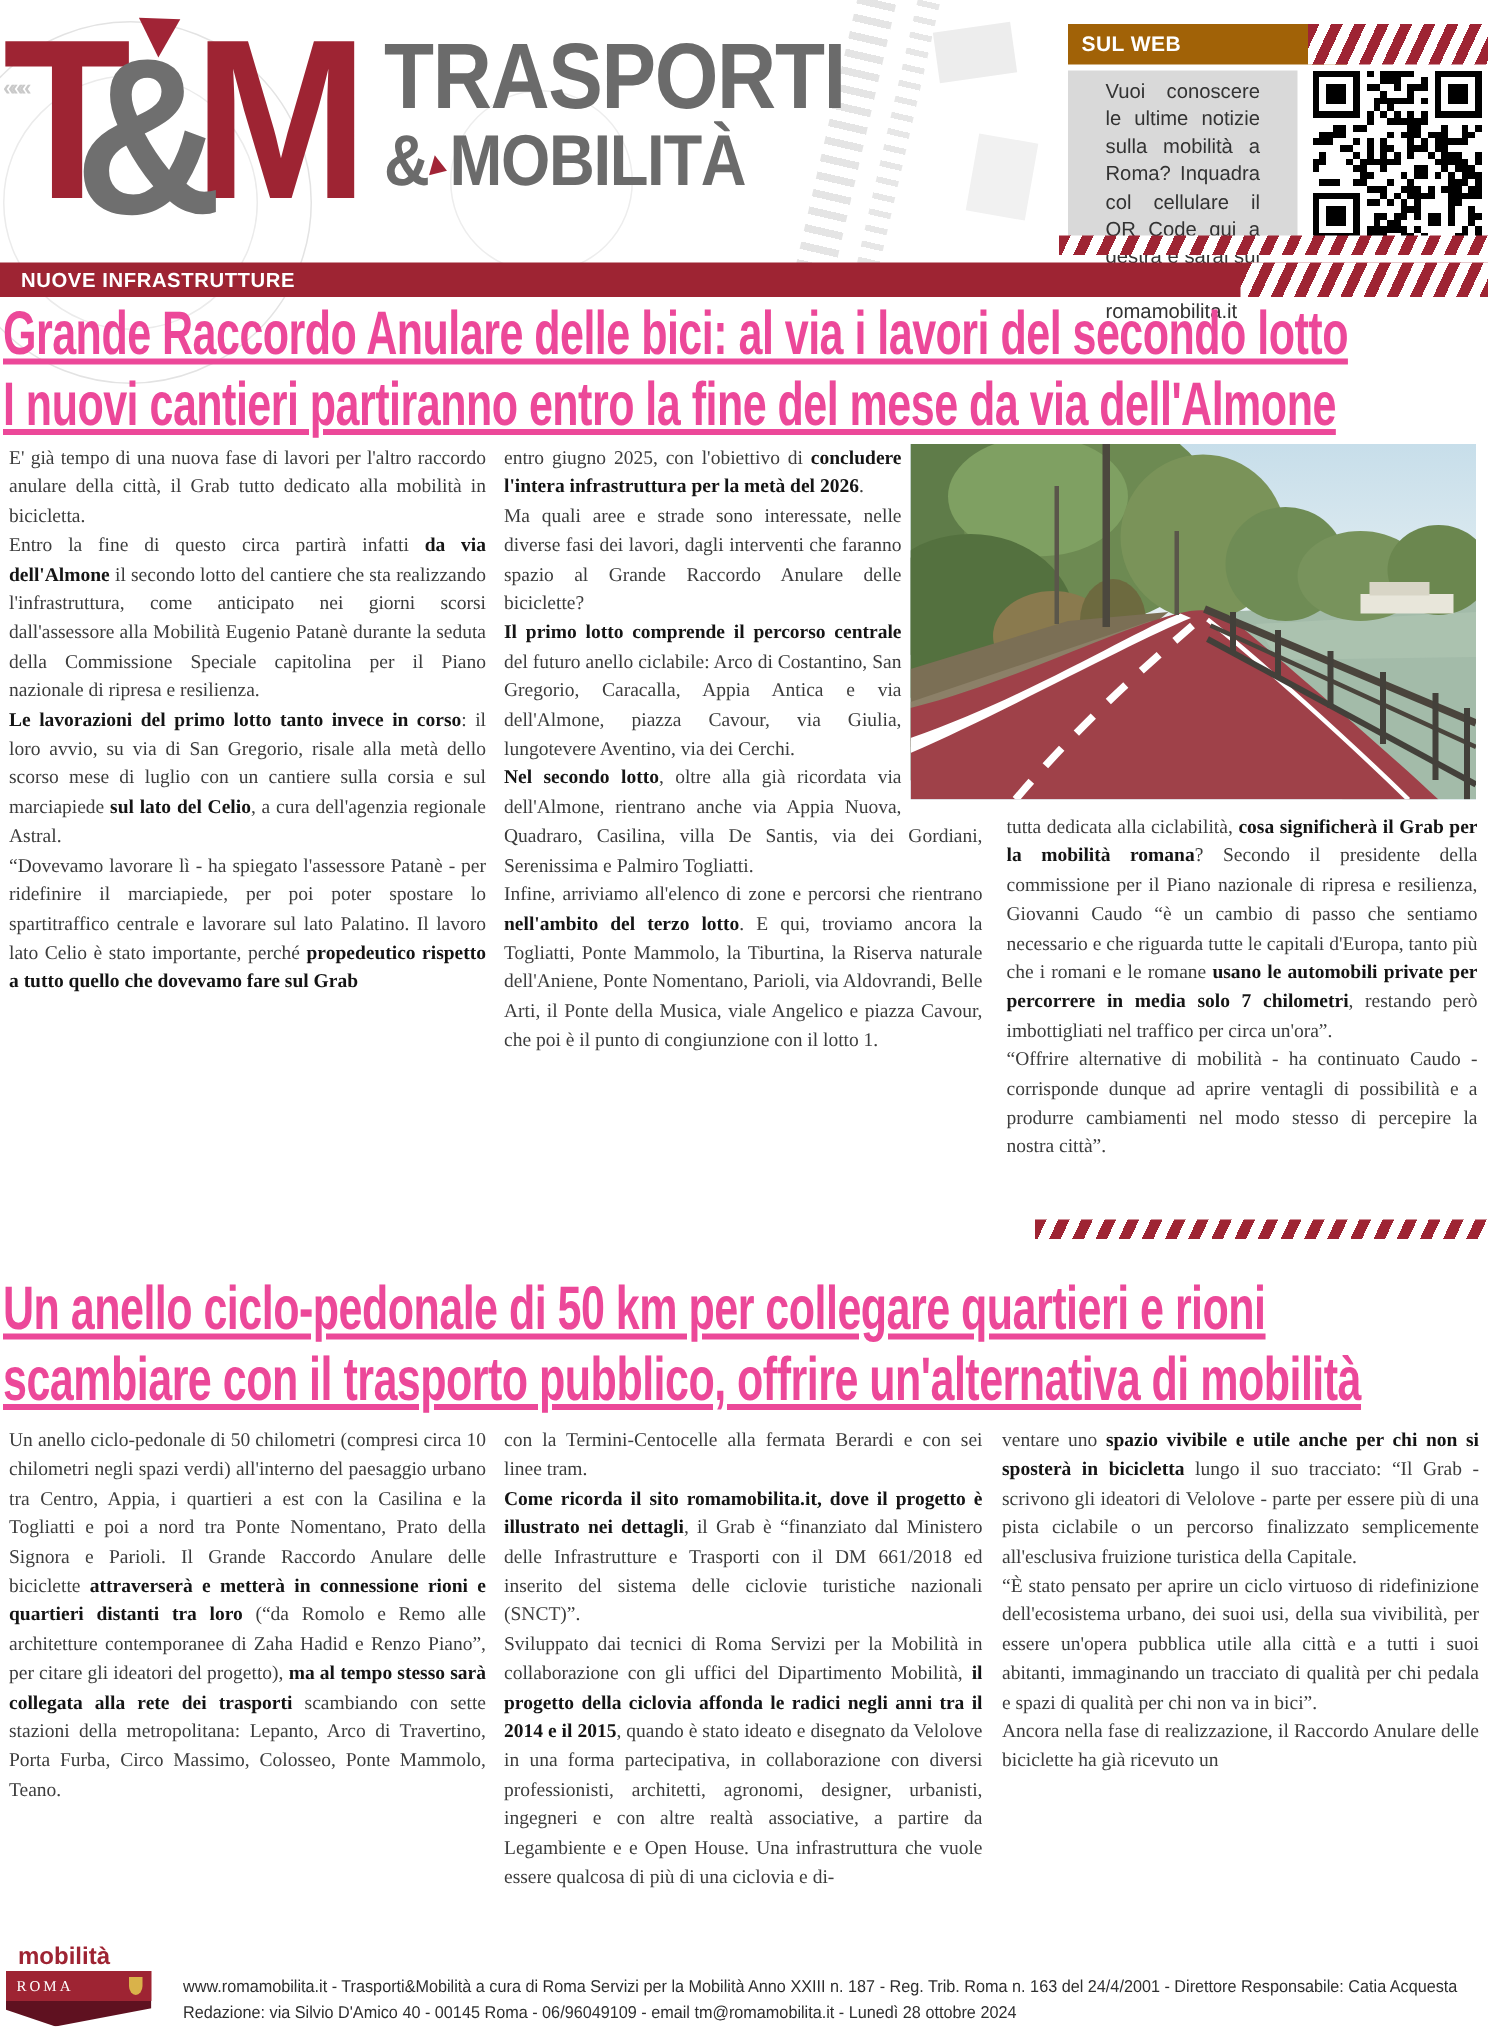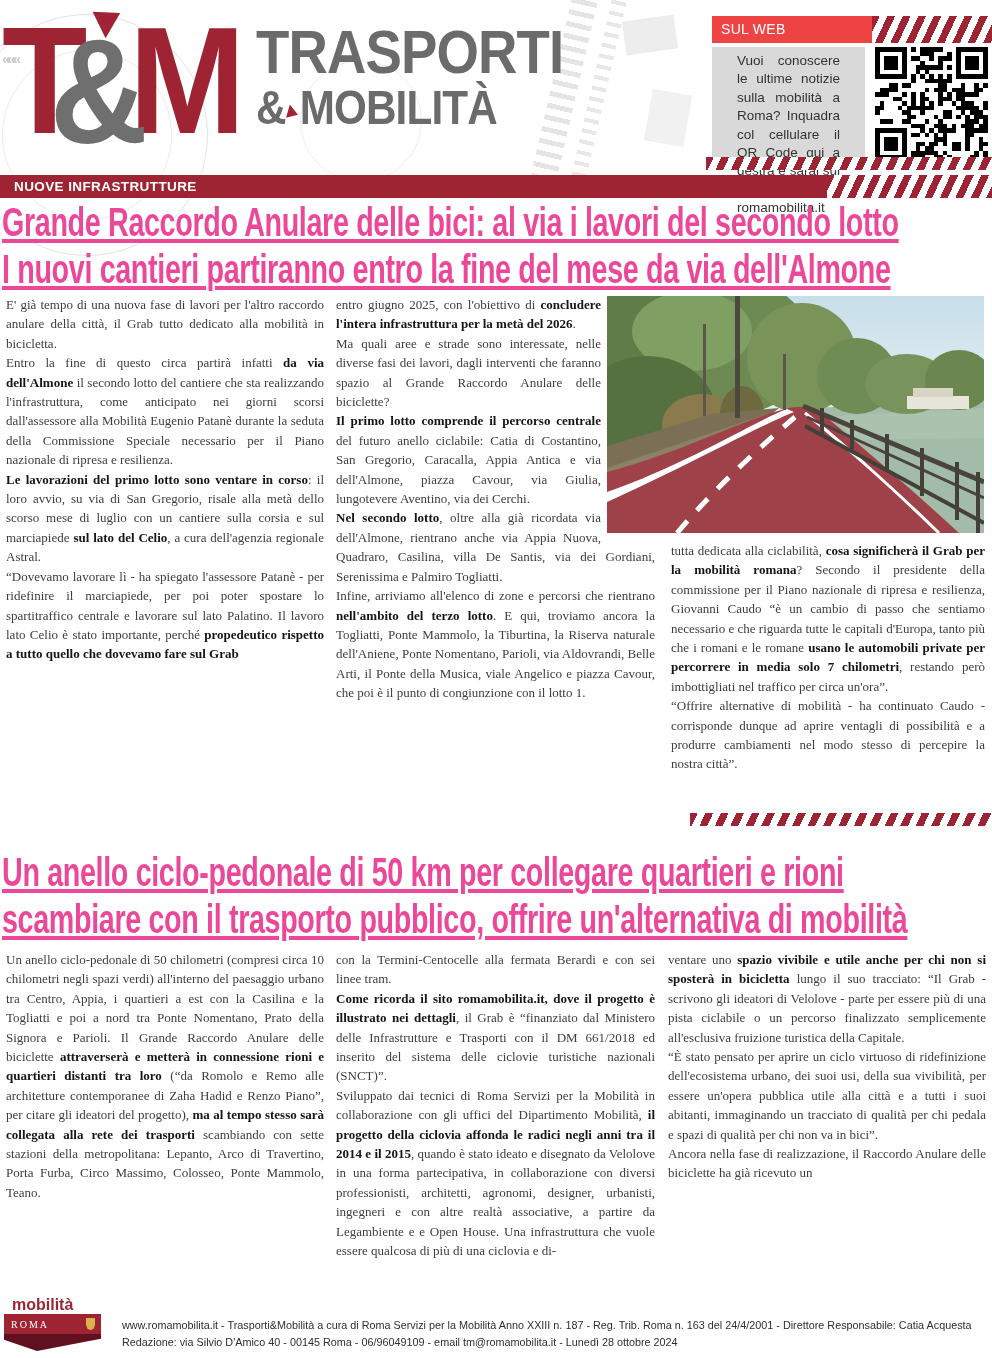--- a/index.html
+++ b/index.html
@@ -30,22 +30,22 @@
       border-left:26px solid #a12436;border-top:15px solid transparent;border-bottom:15px solid transparent;
       transform:rotate(-28deg);}
   .mast-title{left:256px;top:22px;color:#6b6b6b;font-weight:bold;transform:scaleX(0.88);transform-origin:left top;}
   .mt1{font-size:62px;line-height:60px;letter-spacing:-1px;white-space:nowrap;}
   .mt2{font-size:48px;line-height:52px;letter-spacing:-1px;white-space:nowrap;}
   .mini-arrow{display:inline-block;width:0;height:0;border-left:12px solid #a12436;
       border-top:7px solid transparent;border-bottom:7px solid transparent;margin:0 2px 4px 2px;
       transform:rotate(18deg);}
 
   
-  .sulweb-bar{left:712px;top:16px;width:186px;height:27px;background:#ef4444;color:#fff;
-      font-weight:normal;font-size:14px;line-height:27px;padding-left:9px;box-sizing:border-box;letter-spacing:.3px;}
+  .sulweb-bar{left:712px;top:16px;width:186px;height:27px;background:#a16207;color:#fff;
+      font-weight:bold;font-size:14px;line-height:27px;padding-left:9px;box-sizing:border-box;letter-spacing:.3px;}
   .stripes{background:repeating-linear-gradient(115deg,#9e2433 0 7px,#fff 7px 14px);}
   .sulweb-stripes{left:872px;top:16px;width:120px;height:27px;}
   .sulweb-box{left:712px;top:47px;width:153px;height:113px;background:#d9d9d9;box-sizing:border-box;
       padding:5px 25px;font-size:13.5px;line-height:18.4px;color:#333;text-align:justify;}
   .qr{left:873px;top:47px;width:117px;height:113px;background:#fff;}
   .stripes-row1{left:706px;top:157px;width:286px;height:13px;}
   .stripes-row2{left:690px;top:813px;width:302px;height:13px;}
 
   
   .banner{left:0;width:992px;height:23px;background:#9e2433;}
@@ -434,30 +434,30 @@
     <span class="kicker">NUOVE INFRASTRUTTURE</span>
     <div class="endstripes"></div>
   </div>
   <div class="abs headline headline1">
     <div class="hl">Grande Raccordo Anulare delle bici: al via i lavori del secondo lotto</div>
     <div class="hl">I nuovi cantieri partiranno entro la fine del mese da via dell'Almone</div>
   </div>
 
   <div class="abs bodytext a1c1">
       <p><span>E' già tempo di una nuova fase di lavori per l'altro raccordo anulare della città, il Grab tutto dedicato alla mobilità in bicicletta.</span></p>
-      <p><span>Entro la fine di questo circa partirà infatti </span><span class="b">da via dell'Almone</span><span> il secondo lotto del cantiere che sta realizzando l'infrastruttura, come anticipato nei giorni scorsi dall'assessore alla Mobilità Eugenio Patanè durante la seduta della Commissione Speciale necessario per il Piano nazionale di ripresa e resilienza.</span></p>
-      <p><span class="b">Le lavorazioni del primo lotto sono ventare in corso</span><span>: il loro avvio, su via di San Gregorio, risale alla metà dello scorso mese di luglio con un cantiere sulla corsia e sul marciapiede </span><span class="b">sul lato del Celio</span><span>, a cura dell'agenzia regionale Astral.</span></p>
+      <p><span>Entro la fine di questo circa partirà infatti </span><span class="b">da via dell'Almone</span><span> il secondo lotto del cantiere che sta realizzando l'infrastruttura, come anticipato nei giorni scorsi dall'assessore alla Mobilità Eugenio Patanè durante la seduta della Commissione Speciale capitolina per il Piano nazionale di ripresa e resilienza.</span></p>
+      <p><span class="b">Le lavorazioni del primo lotto tanto invece in corso</span><span>: il loro avvio, su via di San Gregorio, risale alla metà dello scorso mese di luglio con un cantiere sulla corsia e sul marciapiede </span><span class="b">sul lato del Celio</span><span>, a cura dell'agenzia regionale Astral.</span></p>
       <p><span>“Dovevamo lavorare lì - ha spiegato l'assessore Patanè - per ridefinire il marciapiede, per poi poter spostare lo spartitraffico centrale e lavorare sul lato Palatino. Il lavoro lato Celio è stato importante, perché </span><span class="b">propedeutico rispetto a tutto quello che dovevamo fare sul Grab</span></p>
     </div>
   <div class="abs bodytext a1c2">
     <div class="ph-spacer"></div>
     <div>
         <p><span>entro giugno 2025, con l'obiettivo di </span><span class="b">concludere l'intera infrastruttura per la metà del 2026</span><span>.</span></p>
         <p><span>Ma quali aree e strade sono interessate, nelle diverse fasi dei lavori, dagli interventi che faranno spazio al Grande Raccordo Anulare delle biciclette?</span></p>
-        <p><span class="b">Il primo lotto comprende il percorso centrale</span><span> del futuro anello ciclabile: Catia di Costantino, San Gregorio, Caracalla, Appia Antica e via dell'Almone, piazza Cavour, via Giulia, lungotevere Aventino, via dei Cerchi.</span></p>
+        <p><span class="b">Il primo lotto comprende il percorso centrale</span><span> del futuro anello ciclabile: Arco di Costantino, San Gregorio, Caracalla, Appia Antica e via dell'Almone, piazza Cavour, via Giulia, lungotevere Aventino, via dei Cerchi.</span></p>
         <p><span class="b">Nel secondo lotto</span><span>, oltre alla già ricordata via dell'Almone, rientrano anche via Appia Nuova, Quadraro, Casilina, villa De Santis, via dei Gordiani, Serenissima e Palmiro Togliatti.</span></p>
         <p><span>Infine, arriviamo all'elenco di zone e percorsi che rientrano </span><span class="b">nell'ambito del terzo lotto</span><span>. E qui, troviamo ancora la Togliatti, Ponte Mammolo, la Tiburtina, la Riserva naturale dell'Aniene, Ponte Nomentano, Parioli, via Aldovrandi, Belle Arti, il Ponte della Musica, viale Angelico e piazza Cavour, che poi è il punto di congiunzione con il lotto 1.</span></p>
       </div>
   </div>
   <div class="abs bodytext a1c3">
       <p><span>tutta dedicata alla ciclabilità, </span><span class="b">cosa significherà il Grab per la mobilità romana</span><span>? Secondo il presidente della commissione per il Piano nazionale di ripresa e resilienza, Giovanni Caudo “è un cambio di passo che sentiamo necessario e che riguarda tutte le capitali d'Europa, tanto più che i romani e le romane </span><span class="b">usano le automobili private per percorrere in media solo 7 chilometri</span><span>, restando però imbottigliati nel traffico per circa un'ora”.</span></p>
       <p><span>“Offrire alternative di mobilità - ha continuato Caudo - corrisponde dunque ad aprire ventagli di possibilità e a produrre cambiamenti nel modo stesso di percepire la nostra città”.</span></p>
     </div>
 
   <div class="abs photo">

